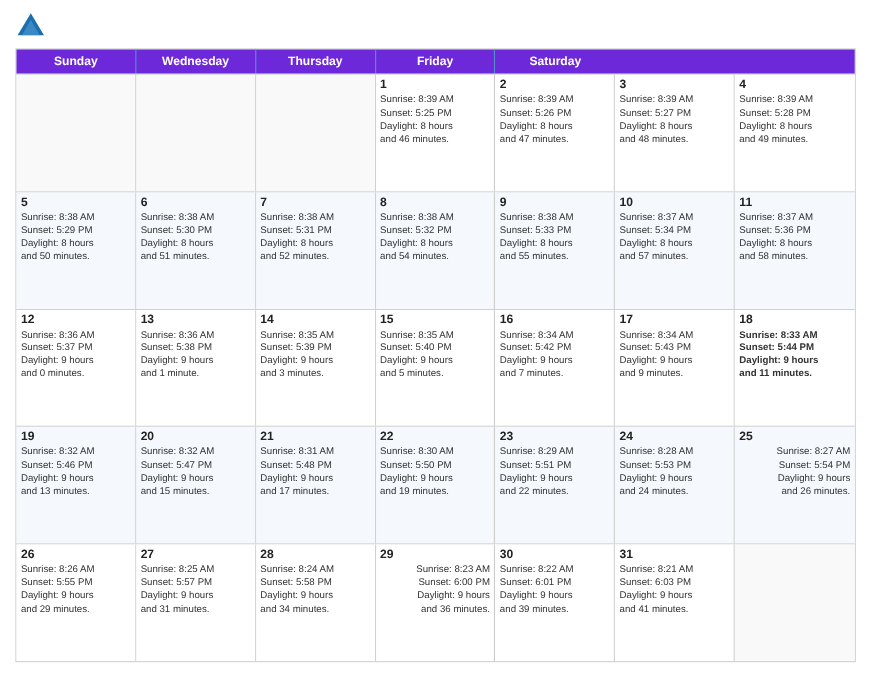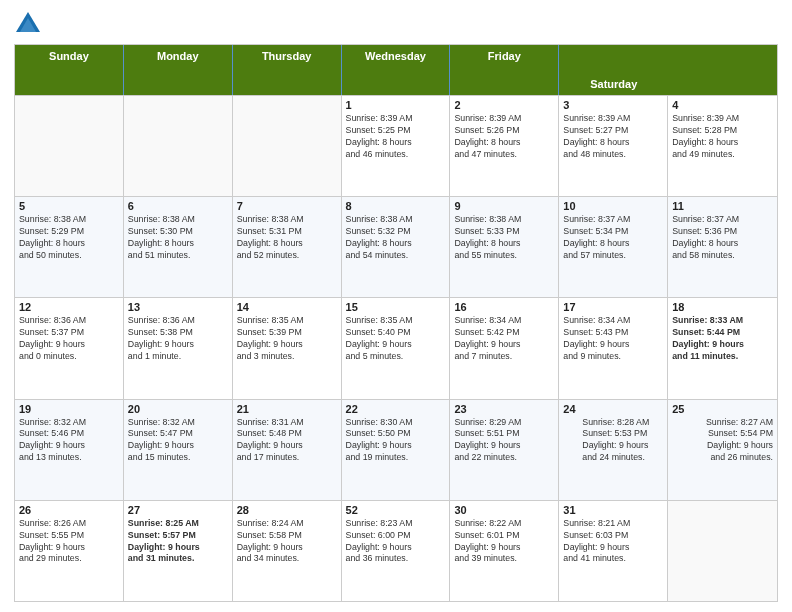--- a/index.html
+++ b/index.html
@@ -62,31 +62,31 @@
     }
     .calendar {
       flex: 1;
       display: flex;
       flex-direction: column;
       border: 1px solid #ccc;
     }
     .cal-header-row {
       display: grid;
       grid-template-columns: repeat(7, 1fr);
-      background: #4d7c0f;
+      background: #6d28d9;
     }
     .cal-header-cell {
       color: #fff;
       font-size: 11px;
       font-weight: bold;
       padding: 5px 4px;
       text-align: center;
       border-right: 1px solid #5590cc;
     }
-    .cal-header-cell:last-child { border-right: none; margin-top: 28px; }
+    .cal-header-cell:last-child { border-right: none; }
     .cal-body {
       flex: 1;
       display: flex;
       flex-direction: column;
     }
     .cal-row {
       display: grid;
       grid-template-columns: repeat(7, 1fr);
       flex: 1;
       border-top: 1px solid #ccc;
@@ -132,23 +132,22 @@
     </div>
     <div class="title-block">
       <div class="month-title"></div>
       <div class="location"></div>
     </div>
   </div>
 
   <div class="calendar">
     <div class="cal-header-row">
     <div class="cal-header-cell">Sunday</div>
-        <div class="cal-header-cell">Monday</div>
+        <div class="cal-header-cell">Wednesday</div>
         <div class="cal-header-cell">Thursday</div>
-        <div class="cal-header-cell">Wednesday</div>
         <div class="cal-header-cell">Friday</div>
         <div class="cal-header-cell">Saturday</div>
       </div>
     <div class="cal-body">
     <div class="cal-row">
           <div class="cal-cell empty"></div>
           <div class="cal-cell empty"></div>
           <div class="cal-cell empty"></div>
           <div class="cal-cell">
             <div class="day-num">1</div>
@@ -312,21 +311,21 @@
           </div>
           <div class="cal-cell">
             <div class="day-num">23</div>
             <div class="day-info" style="white-space: pre-line;">Sunrise: 8:29 AM
 Sunset: 5:51 PM
 Daylight: 9 hours
 and 22 minutes.</div>
           </div>
           <div class="cal-cell">
             <div class="day-num">24</div>
-            <div class="day-info" style="white-space: pre-line; margin-left: 19px;">Sunrise: 8:28 AM
+            <div class="day-info" style="white-space: pre-line;">Sunrise: 8:28 AM
 Sunset: 5:53 PM
 Daylight: 9 hours
 and 24 minutes.</div>
           </div>
           <div class="cal-cell">
             <div class="day-num">25</div>
             <div class="day-info" style="white-space: pre-line; text-align: right;">Sunrise: 8:27 AM
 Sunset: 5:54 PM
 Daylight: 9 hours
 and 26 minutes.</div>
@@ -335,35 +334,35 @@
         <div class="cal-row">
           <div class="cal-cell">
             <div class="day-num">26</div>
             <div class="day-info" style="white-space: pre-line;">Sunrise: 8:26 AM
 Sunset: 5:55 PM
 Daylight: 9 hours
 and 29 minutes.</div>
           </div>
           <div class="cal-cell">
             <div class="day-num">27</div>
-            <div class="day-info" style="white-space: pre-line; font-weight: bold;">Sunrise: 8:25 AM
+            <div class="day-info" style="white-space: pre-line;">Sunrise: 8:25 AM
 Sunset: 5:57 PM
 Daylight: 9 hours
 and 31 minutes.</div>
           </div>
           <div class="cal-cell">
             <div class="day-num">28</div>
             <div class="day-info" style="white-space: pre-line;">Sunrise: 8:24 AM
 Sunset: 5:58 PM
 Daylight: 9 hours
 and 34 minutes.</div>
           </div>
           <div class="cal-cell">
-            <div class="day-num">52</div>
-            <div class="day-info" style="white-space: pre-line;">Sunrise: 8:23 AM
+            <div class="day-num">29</div>
+            <div class="day-info" style="white-space: pre-line; text-align: right;">Sunrise: 8:23 AM
 Sunset: 6:00 PM
 Daylight: 9 hours
 and 36 minutes.</div>
           </div>
           <div class="cal-cell">
             <div class="day-num">30</div>
             <div class="day-info" style="white-space: pre-line;">Sunrise: 8:22 AM
 Sunset: 6:01 PM
 Daylight: 9 hours
 and 39 minutes.</div>

